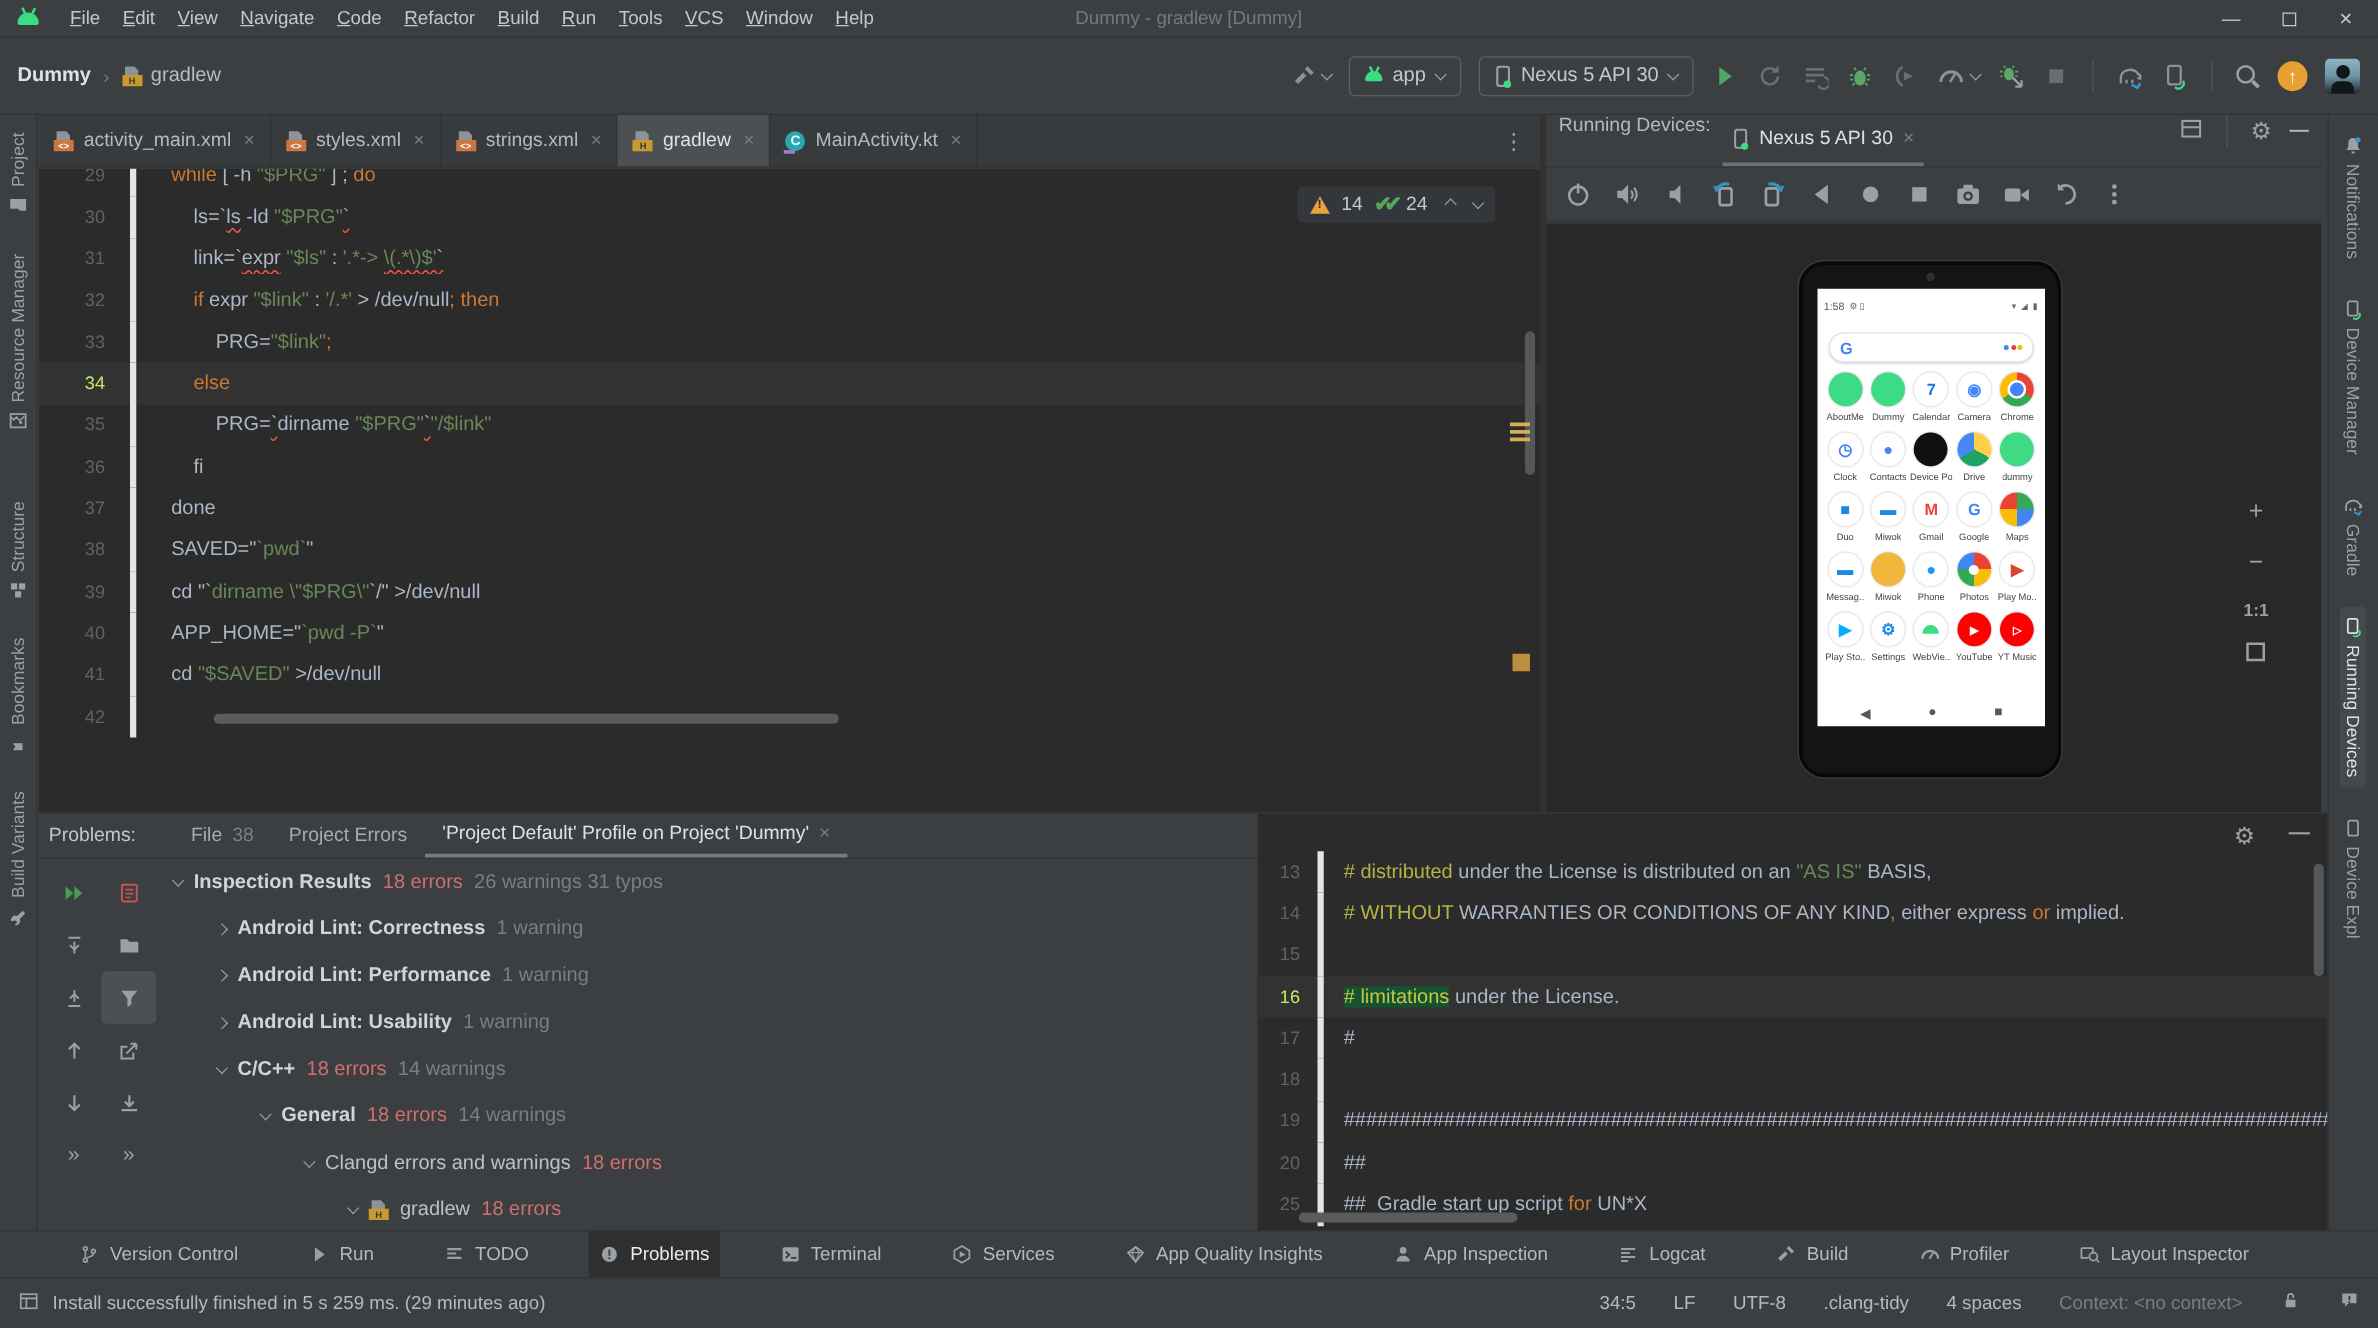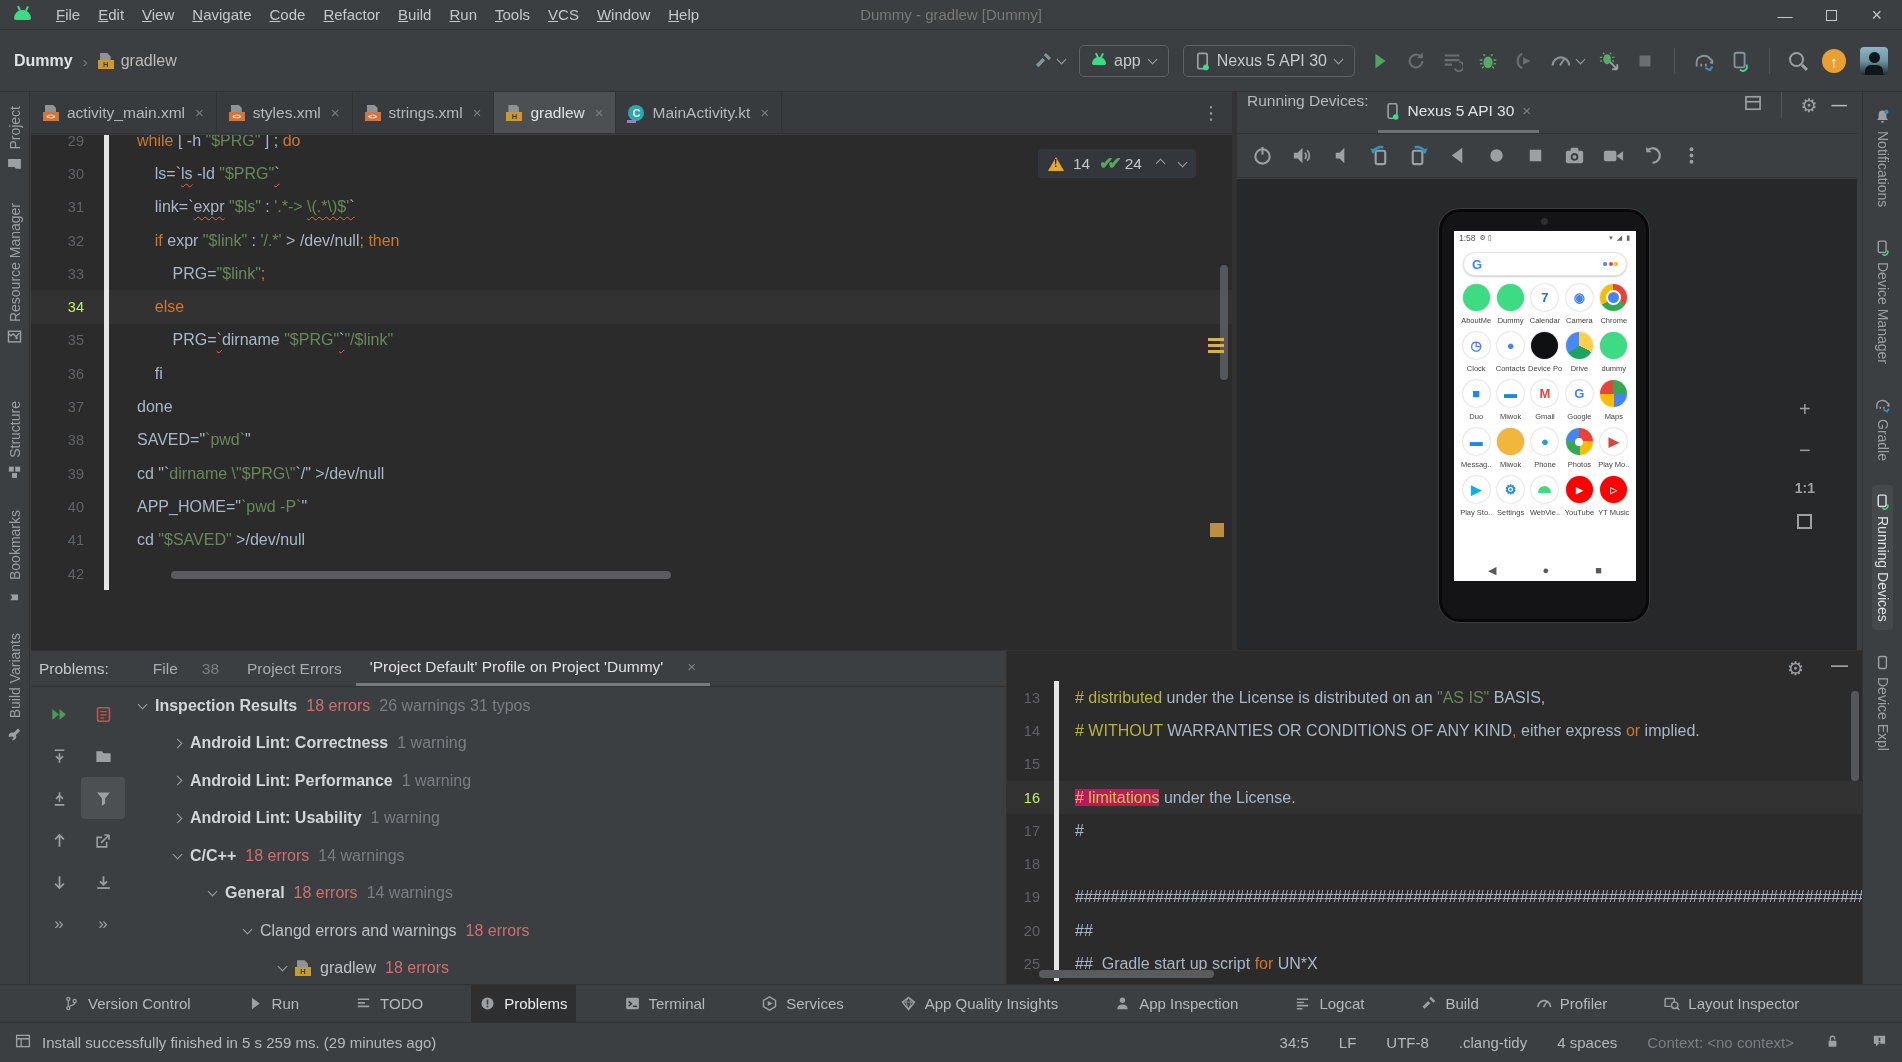--- a/index.html
+++ b/index.html
@@ -58,41 +58,41 @@
   #tab-kebab{margin-left:auto;align-self:center;color:#9da0a3;font-size:18px;padding:0 12px}
   #editor{position:absolute;left:31px;top:135px;width:1201px;height:515px;background:#2b2b2b;overflow:hidden;font-family:"DejaVu Sans Mono",monospace;font-size:16px}
   .cl{display:flex;height:33.3px;align-items:center;white-space:pre}
   .cl .ln{width:78px;text-align:right;padding-right:20px;color:#606366;font-size:14.5px;flex:none;border-right:5px solid #e5e5e5;align-self:stretch;display:flex;align-items:center;justify-content:flex-end}
   .cl .cd{padding-left:28px;white-space:pre}
   .cl.cur{background:#323232}
   .cl.cur .ln{color:#bef264}
   .t{color:#a9b7c6}.k{color:#cc7832}.s{color:#6a8759}.y{color:#b5b344}
   .sq{color:#a9b7c6;text-decoration:underline wavy #ff5647 1px;text-underline-offset:4px}
   .ssq{color:#6a8759;text-decoration:underline wavy #ff5647 1px;text-underline-offset:4px}
-  .hl{color:#c6c64a;background:#be185d}
+  .hl{color:#c6c64a;background:#14532d}
   #insp-badge{position:absolute;right:36px;top:14px;display:flex;align-items:center;gap:9px;background:#33363a;border-radius:4px;padding:4px 10px;font-family:"Liberation Sans",sans-serif;font-size:15.5px;color:#c5c8ca}
   .wtri{width:0;height:0;border-left:8px solid transparent;border-right:8px solid transparent;border-bottom:14px solid #e9a33c;position:relative}
   .wtri::after{content:'!';position:absolute;left:-2px;top:1px;font-size:10px;font-weight:bold;color:#2b2b2b}
   .okmark{color:#55a85a;font-size:17px;font-weight:bold;letter-spacing:-6px}
   #ed-hscroll{position:absolute;left:140px;top:436px;width:500px;height:8px;border-radius:4px;background:#595b5d}
   #ed-vscroll{position:absolute;right:4px;top:130px;width:8px;height:115px;border-radius:4px;background:#55585a}
   .stripe-mark-burger{position:absolute;right:8px;top:203px;width:16px;display:flex;flex-direction:column;gap:3px}
   .stripe-mark-burger i{height:3px;background:#d6ae58;display:block}
   .stripe-mark-sq{position:absolute;right:8px;top:388px;width:14px;height:14px;background:#bc8f3f}
   
   #devpanel{position:absolute;left:1237px;top:92px;width:625px;height:558px;background:#3c3f41;border-left:5px solid #323232;margin-left:-5px}
   #dev-header{height:42px;border-bottom:1px solid #323232;display:flex;align-items:flex-start;font-size:15.5px;color:#b6b9bc;padding:0 10px;gap:10px}
   #dev-tab{display:flex;align-items:center;gap:8px;height:100%;padding:0 8px;border-bottom:3px solid #6e7173;color:#dfe1e5}
   #dev-header .right{margin-left:auto;display:flex;align-items:center;gap:14px}
   #dev-toolbar{height:44px;border-bottom:1px solid #323232;display:flex;align-items:center;gap:16px;padding:0 14px}
   #emu{position:absolute;left:0;top:87px;right:0;bottom:0;background:#26282a;overflow:hidden}
   #phone{position:absolute;left:201px;top:29px;width:212px;height:415px;background:#141416;border-radius:22px;border:1px solid #3c3c3e;box-shadow:inset 0 0 0 3px #080808}
   #phone::before{content:'';position:absolute;left:50%;top:9px;width:7px;height:7px;margin-left:-3px;border-radius:50%;background:#2e2e30}
   #pscreen{position:absolute;left:15px;top:22px;width:182px;height:350px;background:#fff;overflow:hidden;font-family:"Liberation Sans",sans-serif}
-  #pstatus{height:14px;display:flex;align-items:center;padding:0 5px;font-size:8.5px;color:#555}
+  #pstatus{height:14px;display:flex;align-items:center;padding:14px 5px;font-size:8.5px;color:#555}
   #pstatus .r{margin-left:auto;font-size:7px;color:#666;letter-spacing:1px}
   #searchpill{margin:7px 9px 4px;height:24px;border-radius:12px;background:#fff;border:1px solid #e2e2e2;box-shadow:0 1px 2px rgba(0,0,0,.18);display:flex;align-items:center;padding:0 8px;font-size:13px}
   #searchpill .g{color:#4285f4;font-weight:bold}
   #searchpill .mic{margin-left:auto;display:flex;gap:1.5px}
   #searchpill .mic i{width:4px;height:4px;border-radius:50%;display:block}
   #appgrid{display:grid;grid-template-columns:repeat(5,1fr);row-gap:3px;padding:4px 5px}
   .app{text-align:center}
   .plate{width:27px;height:27px;border-radius:50%;background:#fff;box-shadow:0 0 2px rgba(0,0,0,.3);margin:0 auto;display:flex;align-items:center;justify-content:center;font-weight:bold;font-size:13px}
   .app .lbl{font-size:7.5px;color:#444;margin-top:1px;white-space:nowrap;overflow:hidden;max-width:34px;display:inline-block}
   .ic-android .plate{background:#3ddc84}
@@ -107,21 +107,21 @@
   .ic-youtube .plate{background:#f00;color:#fff;font-size:9px}
   .ic-ytmusic .plate{background:#f00;color:#fff;font-size:9px}
   .ic-webview .plate::after{content:'';width:13px;height:7px;border-radius:7px 7px 0 0;background:#3ddc84}
   #pnav{position:absolute;left:0;right:0;bottom:0;height:22px;display:flex;align-items:center;justify-content:space-between;padding:0 34px;color:#58595b;font-size:11px}
   .zoomctl{position:absolute;right:42px;display:flex;flex-direction:column;gap:18px;align-items:center;color:#9da0a3;font-size:20px}
   .fitbox{width:15px;height:15px;border:2px solid #9da0a3}
   
   #botpanel{position:absolute;left:31px;top:650px;width:1831px;height:334px;background:#3c3f41;border-top:1px solid #323232}
   #prob-header{position:absolute;left:0;top:0;width:975px;height:36px;border-bottom:1px solid #323232;display:flex;align-items:center;font-size:15.5px;color:#a7abaf;padding-left:8px}
   #prob-header .lbl{color:#c5c8ca;margin-right:30px}
-  .ptab{height:100%;display:flex;align-items:center;gap:24px;padding:0 14px}
+  .ptab{height:100%;display:flex;align-items:center;gap:8px;padding:0 14px}
   .ptab .cnt{color:#7a7e82}
   .ptab.sel{color:#dfe1e5;border-bottom:3px solid #787b7e}
   .ptab .x{color:#7a7e82}
   #prob-tools{position:absolute;left:0;top:36px;width:100px;bottom:0;display:grid;grid-template-columns:44px 44px;grid-auto-rows:42px;justify-content:center;align-content:start;padding-top:6px}
   .ptool{display:flex;align-items:center;justify-content:center;border-radius:4px;color:#9da0a3;font-size:17px}
   .ptool.active{background:#4c5052}
   #prob-tree{position:absolute;left:100px;top:36px;right:860px;bottom:0;overflow:hidden;font-size:16px}
   .trow{height:37.5px;display:flex;align-items:center;gap:9px;white-space:nowrap}
   .trow .lab{color:#bdc1c5}
   .trow .lab.b{font-weight:bold;color:#d2d5d8}

